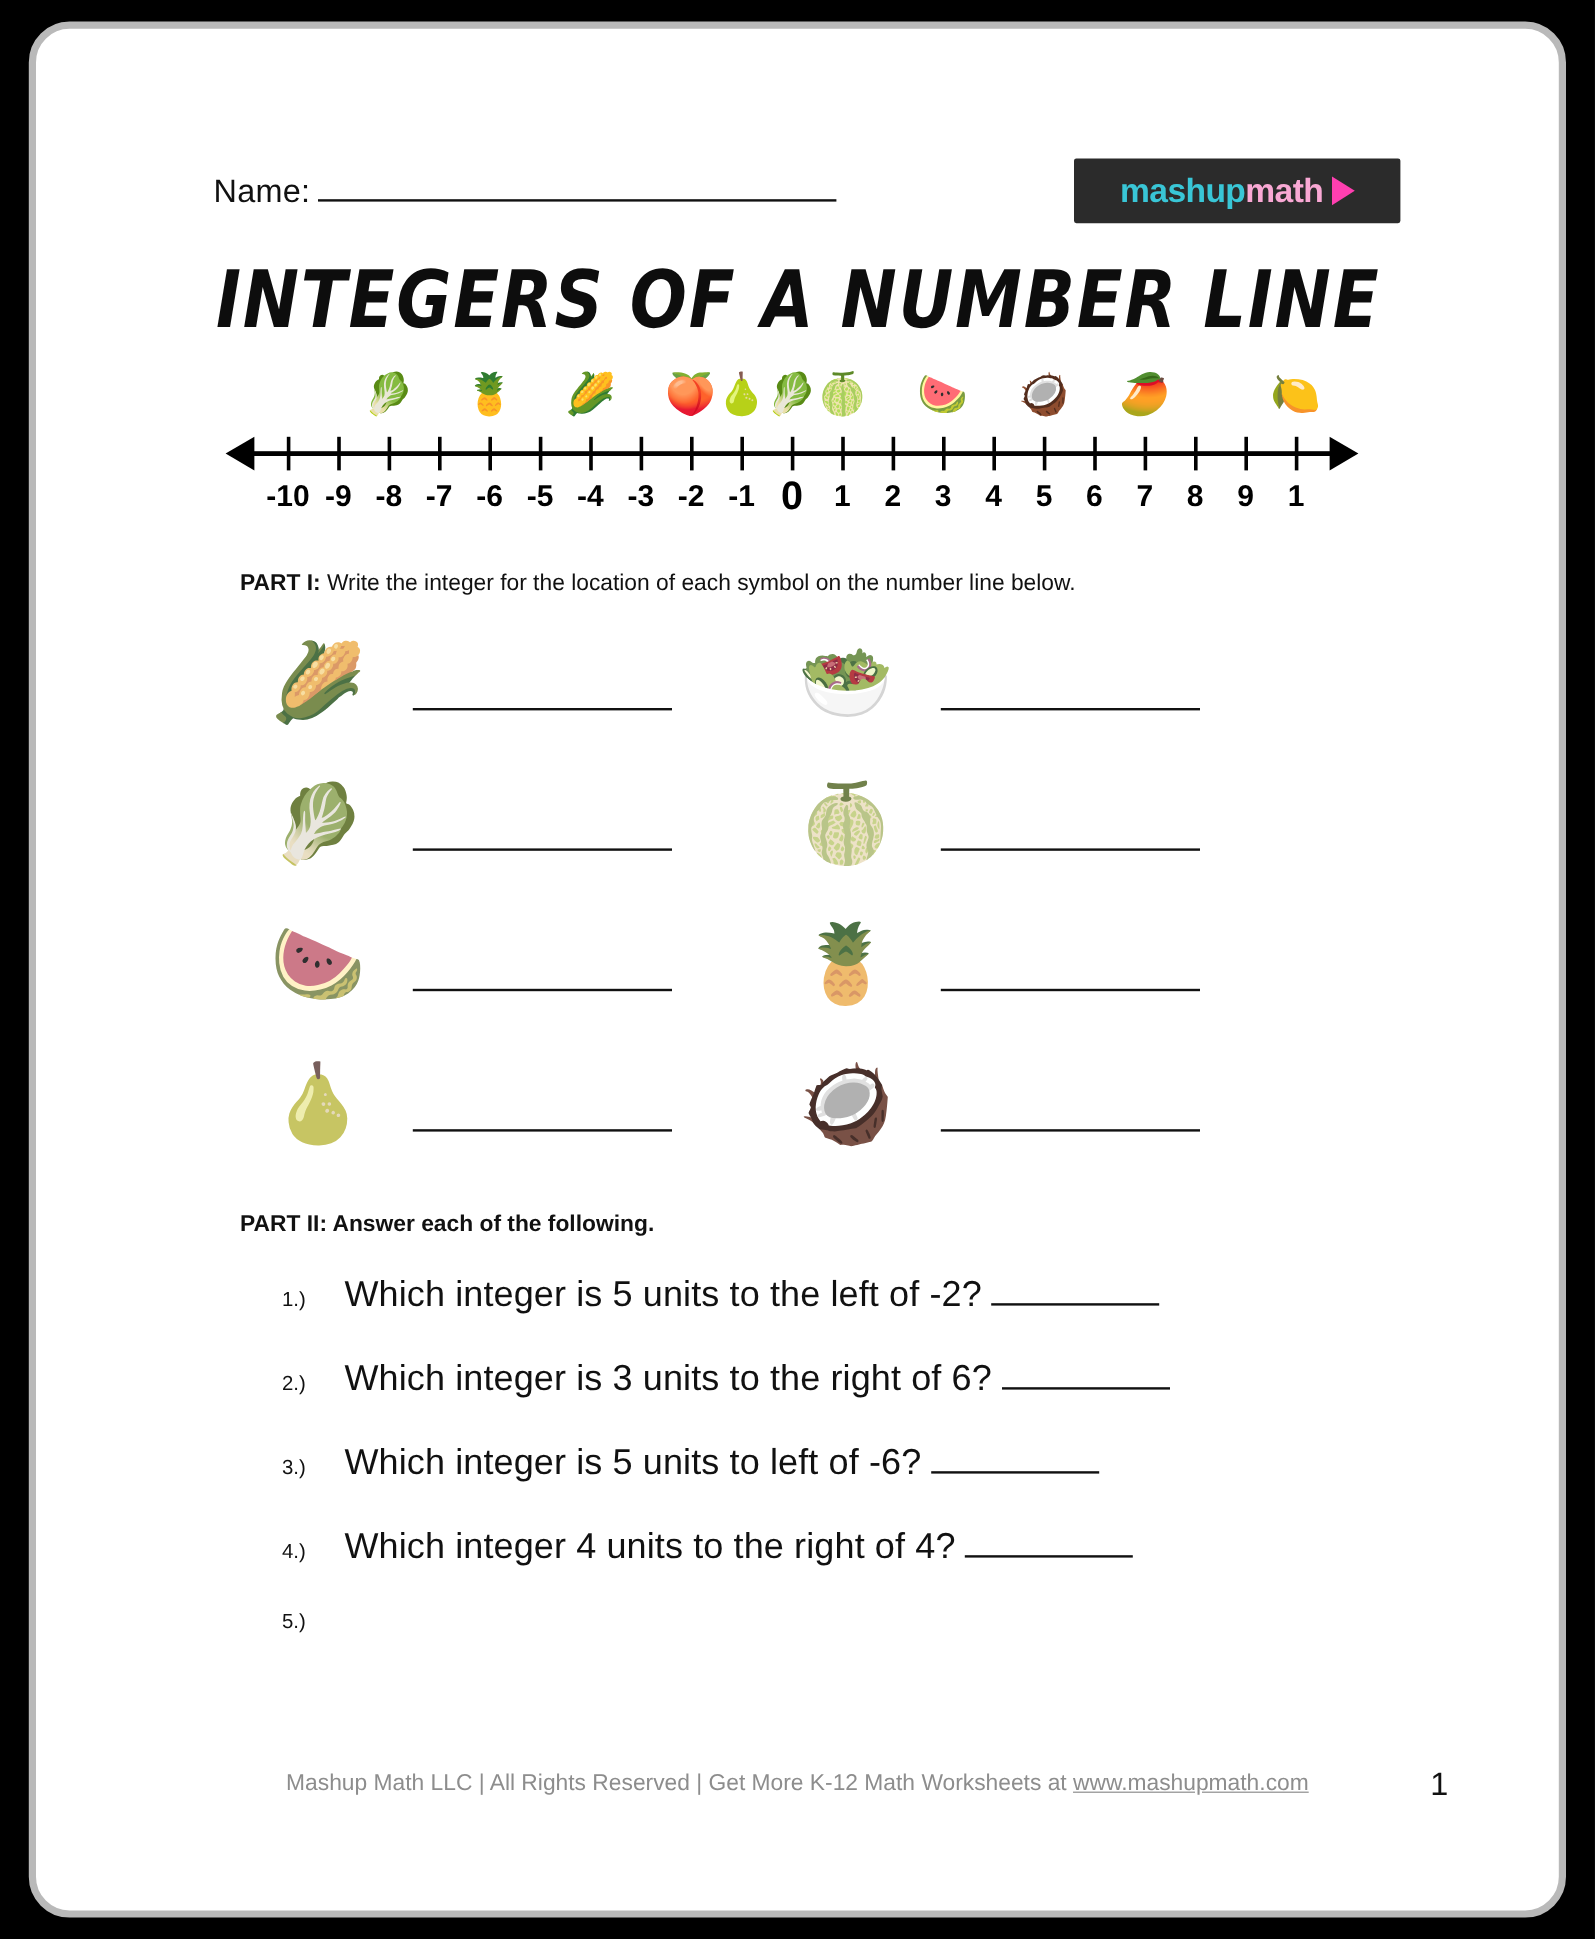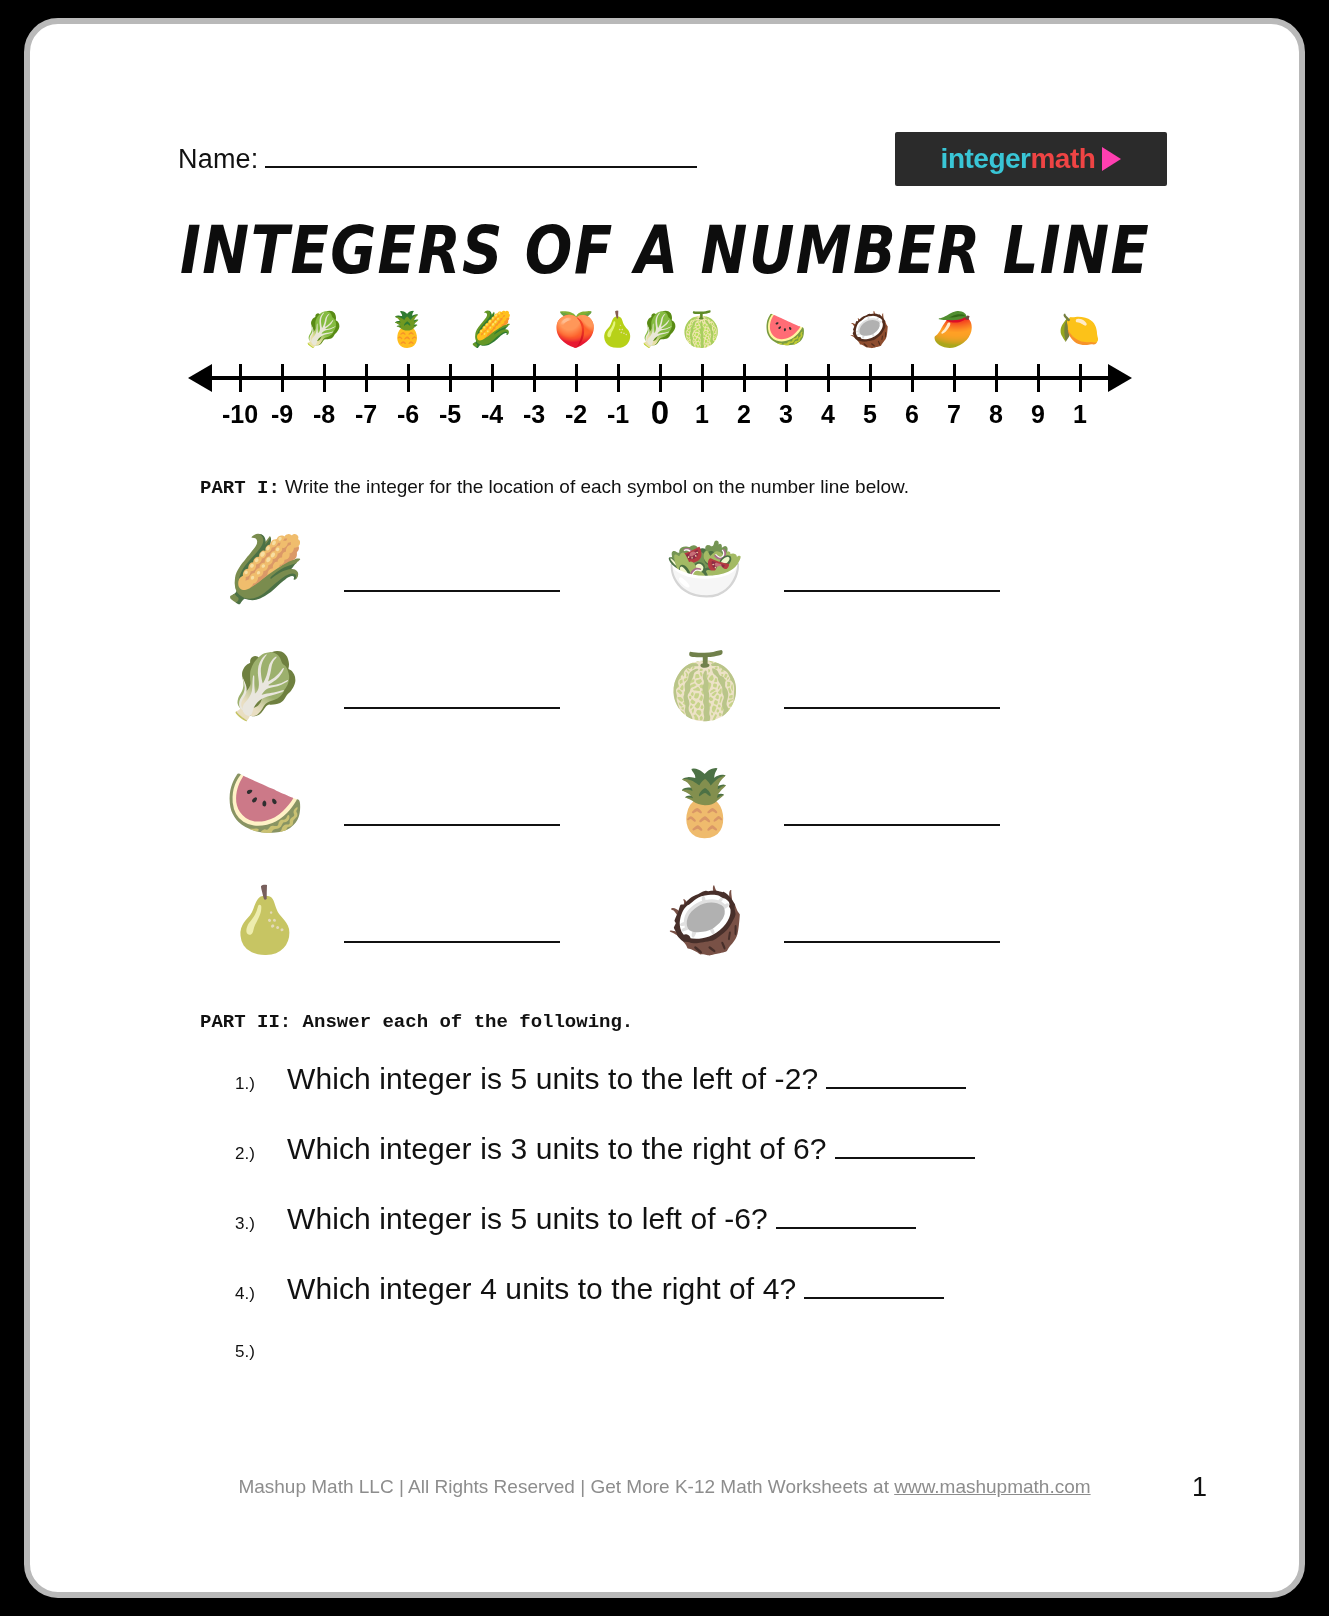--- a/index.html
+++ b/index.html
@@ -61,21 +61,21 @@
     border-radius: 2px;
     display: flex;
     align-items: center;
     justify-content: center;
     gap: 0px;
     font-weight: bold;
     font-size: 28px;
     letter-spacing: -0.5px;
   }
   .logo .mash { color: #39c6d6; }
-  .logo .math { color: #ef4444; }
+  .logo .math { color: #f9a8d4; }
   .logo .tri {
     width: 0; height: 0;
     margin-left: 7px;
     border-left: 19px solid #ff3fb0;
     border-top: 12px solid transparent;
     border-bottom: 12px solid transparent;
   }
 
   .title {
     position: absolute;
@@ -141,21 +141,21 @@
     line-height: 1;
   }
 
   
   .part-head {
     position: absolute;
     left: 170px;
     font-size: 19px;
     color: #111;
   }
-  .part-head b { font-weight: bold; font-family: Liberation Mono, monospace; }
+  .part-head b { font-weight: bold; }
   #part1-head { top: 452px; }
   #part2-head { top: 986px; }
 
   .symbol-grid {
     position: absolute;
     left: 170px;
     top: 486px;
     width: 790px;
     height: 470px;
   }
@@ -240,21 +240,21 @@
 <body>
 
 <div class="page-frame">
   <div class="sheet">
 
     <div class="name-row">
       <span class="name-label">Name:</span><span class="name-line"></span>
     </div>
 
     <div class="logo">
-      <span class="mash">integer</span>
+      <span class="mash">mashup</span>
         <span class="math">math</span>
       <span class="tri"></span>
     </div>
 
     <div class="title">INTEGERS OF A NUMBER LINE</div>
 
     <div class="numline-wrap">
       <div class="nl-axis"></div>
       <div class="nl-arrow left"></div>
       <div class="nl-arrow right"></div>

